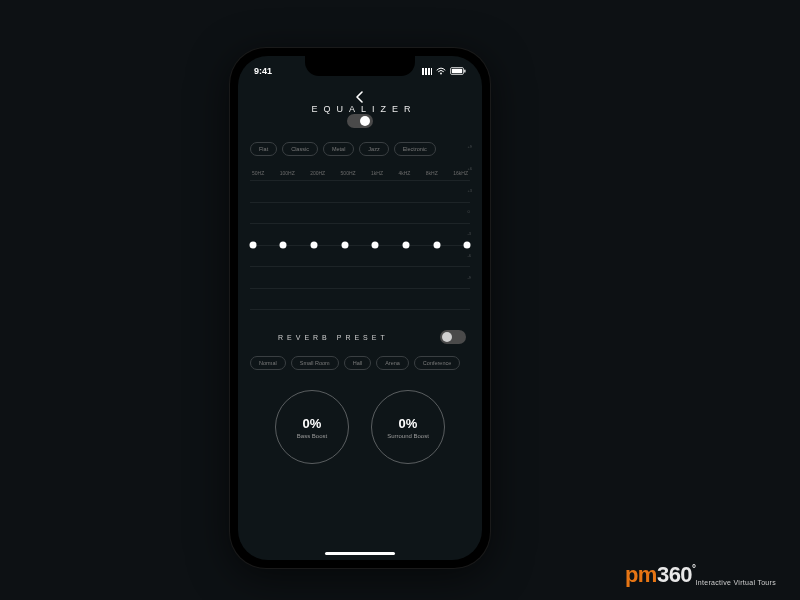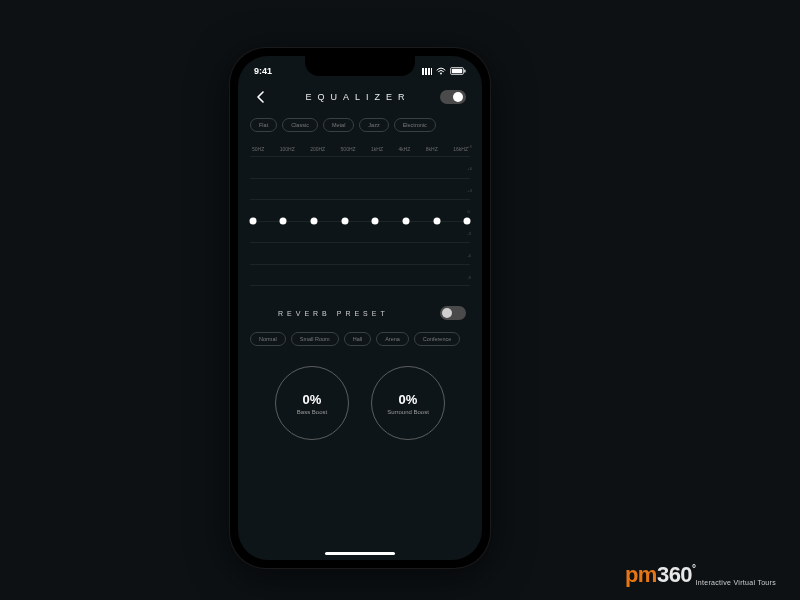--- a/index.html
+++ b/index.html
@@ -54,20 +54,21 @@
   }
   .status-right { display: flex; gap: 4px; align-items: center; }
   .sig-icon, .wifi-icon, .batt-icon { display:inline-block; }
   .sig-icon { width:10px; height:7px; background: linear-gradient(to right,#fff 0 2px,transparent 2px 3px,#fff 3px 5px,transparent 5px 6px,#fff 6px 8px,transparent 8px 9px,#fff 9px 10px); }
   .wifi-icon svg, .batt-icon svg { display:block; }
   .header {
     display: flex;
     align-items: center;
     justify-content: space-between;
     padding: 10px 16px 8px;
+    flex-direction: column;
   }
   .back-btn { width: 14px; height: 14px; display:flex; align-items:center; justify-content:center; cursor:pointer; }
   .back-btn svg { display:block; }
   .header-title {
     font-size: 9px;
     letter-spacing: 6px;
     font-weight: 500;
     color: #eaeaea;
     text-transform: uppercase;
     margin-left: 8px;

